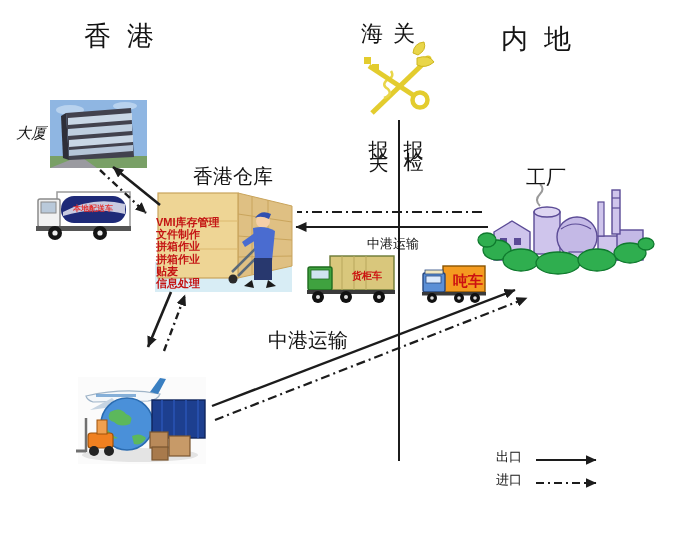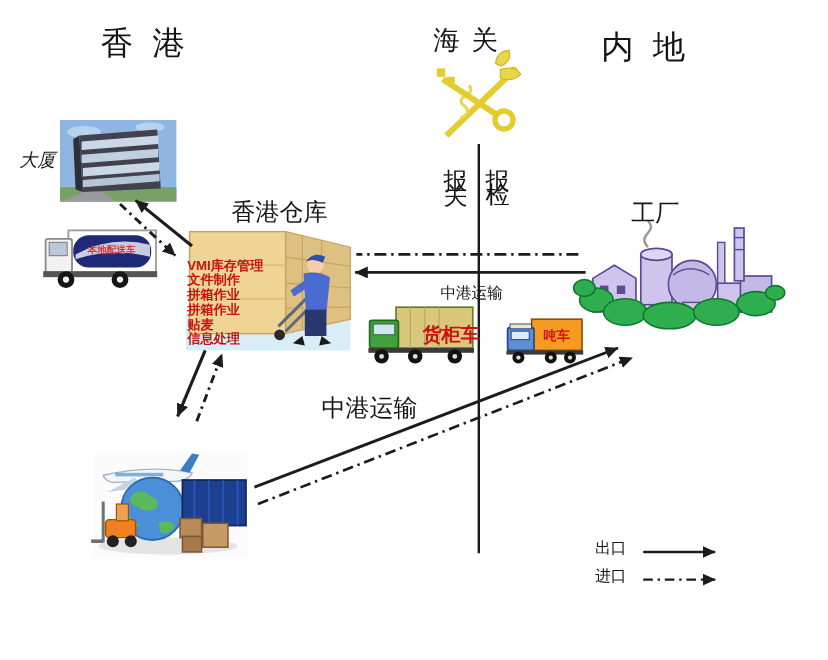--- a/index.html
+++ b/index.html
@@ -17,21 +17,21 @@
   }
   .node-label{font-size:20px;}
   .small-label{font-size:13px;}
   .svc-list{
     width:86px;text-align:left;font-size:11px;font-weight:bold;
     color:#c41414;line-height:12.2px;white-space:normal;
     font-family:"Liberation Sans","DejaVu Sans",sans-serif;
     margin-top:21px;
   }
   .truck-text{
-    font-size:16px;font-weight:bold;color:#cc1111;
+    font-size:10px;font-weight:bold;color:#cc1111;
     font-family:"Liberation Sans","DejaVu Sans",sans-serif;
   }
   .local-truck-text{
     width:62px;text-align:center;font-size:8px;font-weight:bold;color:#e23333;
     font-family:Liberation Mono, monospace;
   }
   .legend-label{font-size:13px;}
   svg{position:absolute;left:0;top:0;}
 </style>
 </head>
@@ -232,21 +232,21 @@
     <span style="display:block;">拼箱作业</span>
     <span style="display:block;">贴麦</span>
     <span style="display:block;">信息处理</span>
   </div>
 
   <div class="abs local-truck-text" style="left:62px;top:203px;">本地配送车</div>
 
   <div class="abs small-label" style="left:367px;top:235px;">中港运输</div>
 
   <div class="abs truck-text" style="left:352px;top:269px;">货柜车</div>
-  <div class="abs truck-text" style="left:453px;top:272px;font-size:11px;">吨车</div>
+  <div class="abs truck-text" style="left:453px;top:272px;font-size:15px;">吨车</div>
 
   <div class="abs node-label" style="left:526px;top:164px;">工厂</div>
 
   <div class="abs node-label" style="left:268px;top:327px;">中港运输</div>
 
 
   <div class="abs legend-label" style="left:496px;top:448px;">出口</div>
   <div class="abs legend-label" style="left:496px;top:471px;">进口</div>
 
 </div>

